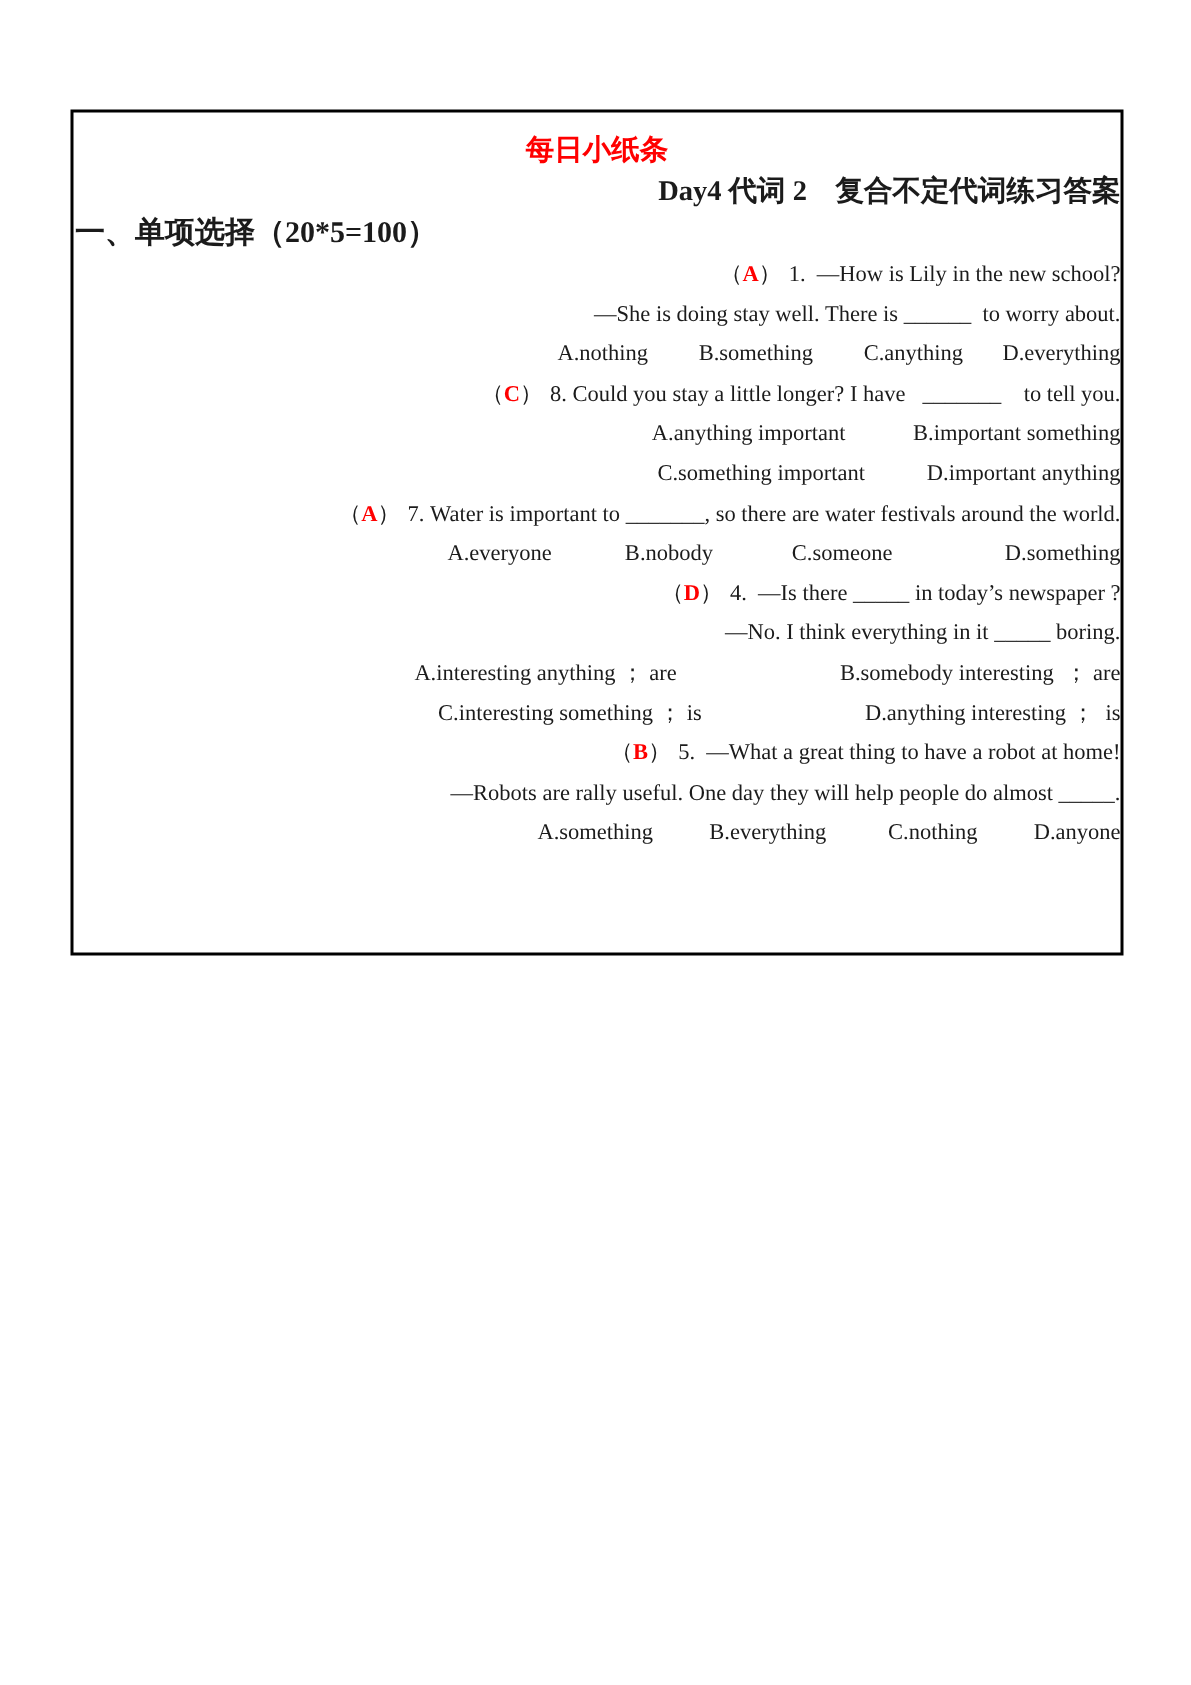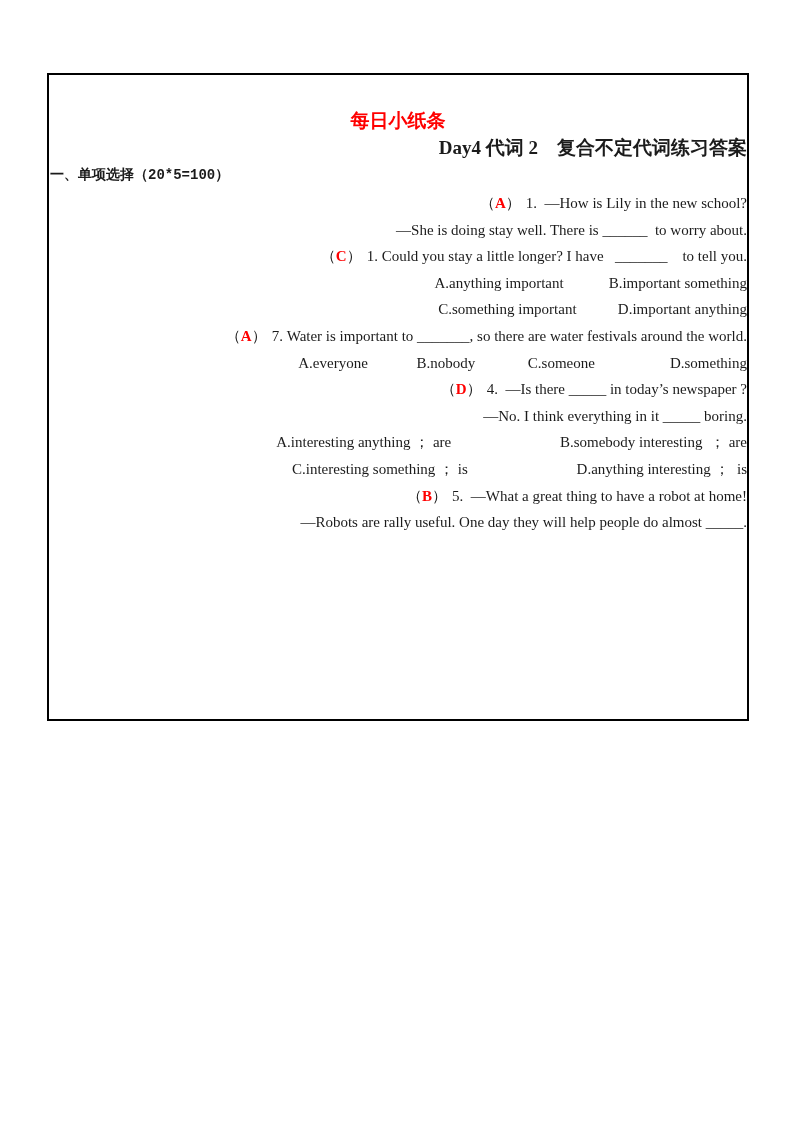--- a/index.html
+++ b/index.html
@@ -17,50 +17,49 @@
     background:var(--page-bg);
     font-family:"Liberation Serif","DejaVu Serif",serif;
     color:var(--text);
     overflow:hidden;
   }
   .worksheet-box{
     position:absolute;
     left:47px;
     top:73px;
     width:702px;
-    height:648px;
+    height:564px;
     border:2px solid var(--border);
-    padding-top:32px;
+    padding-top:12px;
     overflow:hidden;
     background:var(--page-bg);
   }
   .title-red{
     text-align:center;
     font-size:19px;
     line-height:27px;
     font-weight:bold;
     color:var(--accent);
     white-space:pre-wrap;
   }
   .title-main{
     text-align:right;
     font-size:19px;
     line-height:27px;
     font-weight:bold;
     color:var(--text);
     white-space:pre-wrap;
   }
   .section-heading{
-    font-size:14px;
+    font-size:20px;
     line-height:29px;
     font-weight:bold;
     color:var(--text);
     padding-left:1px;
     white-space:pre-wrap;
-    font-family:Liberation Mono, monospace;
   }
   .line{
     font-size:15px;
     line-height:26.6px;
     white-space:pre-wrap;
     color:var(--text);
     text-align:right;
   }
   .line.q{ padding-left:4px; }
   .line.c{ padding-left:29px; }
@@ -76,30 +75,32 @@
 
 <div class="page">
   <div class="worksheet-box">
 
     <div class="title-red">每日小纸条</div>
     <div class="title-main">Day4 代词 2　复合不定代词练习答案</div>
     <div class="section-heading">一、单项选择（20*5=100）</div>
 
     <div class="line q"><span class="marker"><span class="paren">（</span><span class="ans">A</span><span class="paren">）</span></span><span class="stem">1.  —How is Lily in the new school?</span></div>
     <div class="line c">—She is doing stay well. There is ______  to worry about.</div>
+    <div class="line o">A.nothing         B.something         C.anything       D.everything</div>
 
-    <div class="line q"><span class="marker"><span class="paren">（</span><span class="ans">C</span><span class="paren">）</span></span><span class="stem">1. Could you stay a little longer? I have   _______    to tell you.</span></div>
+    <div class="line q"><span class="marker"><span class="paren">（</span><span class="ans">C</span><span class="paren">）</span></span><span class="stem">8. Could you stay a little longer? I have   _______    to tell you.</span></div>
     <div class="line o">A.anything important            B.important something</div>
     <div class="line o">C.something important           D.important anything</div>
 
     <div class="line q"><span class="marker"><span class="paren">（</span><span class="ans">A</span><span class="paren">）</span></span><span class="stem">7. Water is important to _______, so there are water festivals around the world.</span></div>
     <div class="line o">A.everyone             B.nobody              C.someone                    D.something</div>
 
     <div class="line q"><span class="marker"><span class="paren">（</span><span class="ans">D</span><span class="paren">）</span></span><span class="stem">4.  —Is there _____ in today’s newspaper ?</span></div>
     <div class="line c">—No. I think everything in it _____ boring.</div>
     <div class="line o">A.interesting anything ； are                             B.somebody interesting  ； are</div>
     <div class="line o">C.interesting something ； is                             D.anything interesting ；  is</div>
 
     <div class="line q"><span class="marker"><span class="paren">（</span><span class="ans">B</span><span class="paren">）</span></span><span class="stem">5.  —What a great thing to have a robot at home!</span></div>
     <div class="line c">—Robots are rally useful. One day they will help people do almost _____.</div>
+    <div class="line o">A.something          B.everything           C.nothing          D.anyone</div>
 
   </div>
 </div>
 
 </body></html>

